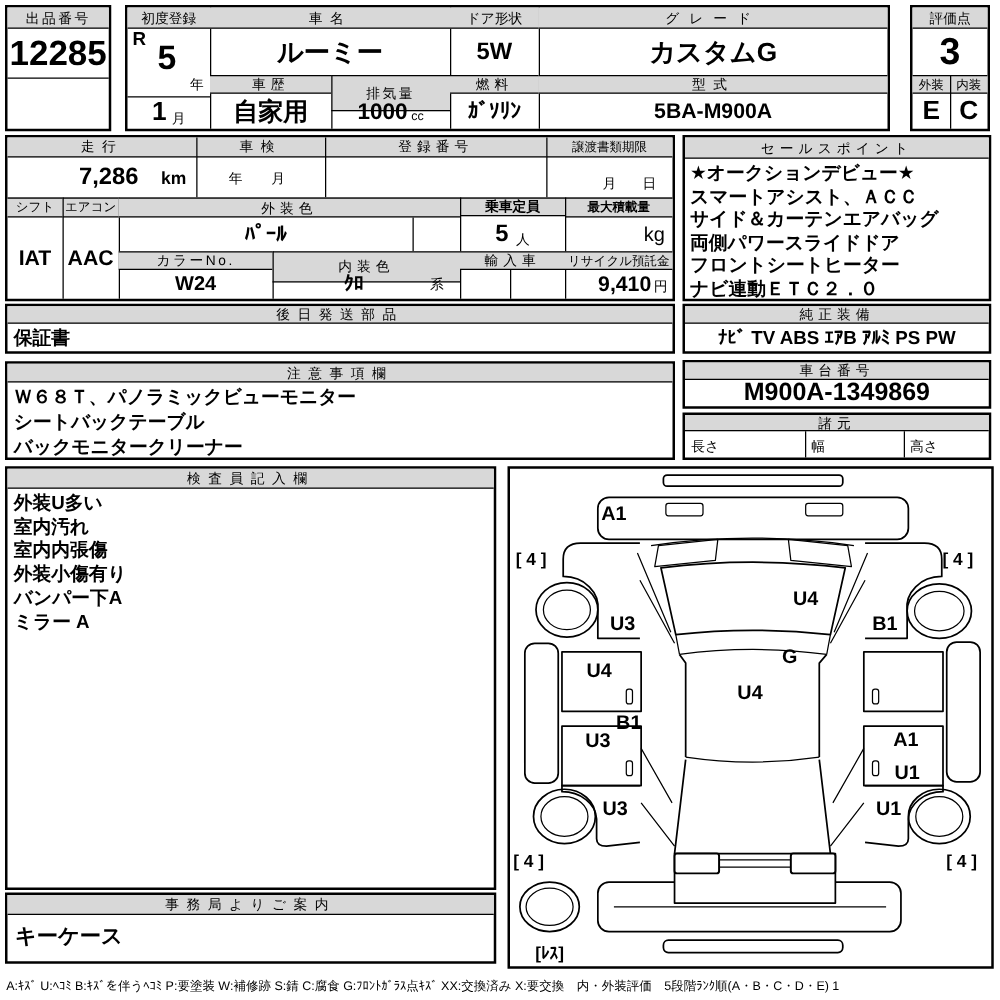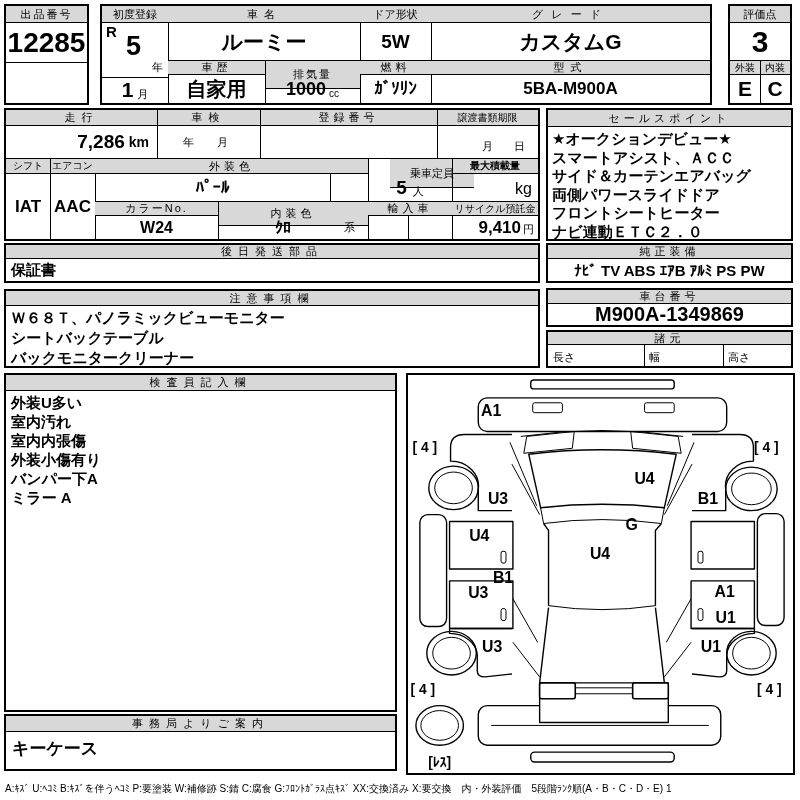--- a/index.html
+++ b/index.html
@@ -80,35 +80,35 @@
 <div class="box" style="left:4px;top:108px;width:536px;height:133px;">
   <div class="hdr ls6 abs" style="left:0;top:0;width:151px;height:16px;">走行</div>
   <div class="hdr ls6 abs" style="left:151px;top:0;width:103px;height:16px;">車検</div>
   <div class="hdr ls4 abs" style="left:254px;top:0;width:177px;height:16px;">登録番号</div>
   <div class="hdr abs" style="left:431px;top:0;right:0;height:16px;font-size:10px;">譲渡書類期限</div>
   <div class="vline" style="left:151px;top:0;height:48px;"></div>
   <div class="vline" style="left:254px;top:0;height:48px;"></div>
   <div class="vline" style="left:431px;top:0;height:48px;"></div>
   <div class="abs" style="left:0;top:16px;width:151px;height:32px;display:flex;align-items:center;justify-content:flex-end;padding-right:8px;">
     <span class="v" style="font-size:19px;">7,286</span>
-    <span class="v" style="font-size:14px;margin-left:4px;">km</span>
+    <span class="v" style="font-size:14px;margin-left:18px;">km</span>
   </div>
   <div class="cc abs" style="left:151px;top:16px;width:103px;height:32px;font-size:11px;letter-spacing:6px;">年　月</div>
   <div class="abs" style="left:254px;top:16px;width:177px;height:32px;"></div>
   <div class="abs" style="left:431px;top:16px;right:0;height:32px;display:flex;align-items:flex-end;justify-content:flex-end;padding:0 8px 4px 0;font-size:11px;letter-spacing:5px;">月　日</div>
   <div class="hline" style="left:0;right:0;top:48px;"></div>
 
   <div class="shdr abs" style="left:0;top:48px;width:44px;height:16px;font-size:10px;">シフト</div>
   <div class="shdr abs" style="left:44px;top:48px;width:45px;height:16px;font-size:10px;">エアコン</div>
   <div class="vline" style="left:44px;top:48px;bottom:0;"></div>
   <div class="vline" style="left:89px;top:48px;bottom:0;"></div>
   <div class="cc v abs" style="left:0;top:64px;width:44px;height:65px;font-size:17px;">IAT</div>
   <div class="cc v abs" style="left:44px;top:64px;width:45px;height:65px;font-size:17px;">AAC</div>
   <div class="shdr ls4 abs" style="left:89px;top:48px;width:273px;height:16px;">外装色</div>
-  <div class="shdr abs" style="left:384px;top:48px;width:84px;height:30px;">乗車定員</div>
+  <div class="shdr abs" style="left:362px;top:48px;width:84px;height:15px;font-weight:bold;">乗車定員</div>
   <div class="shdr abs" style="left:446px;top:48px;right:0;height:16px;font-size:10px;font-weight:bold;">最大積載量</div>
   <div class="vline" style="left:362px;top:48px;bottom:0;"></div>
   <div class="vline" style="left:446px;top:48px;bottom:0;"></div>
   <div class="cc v abs" style="left:89px;top:64px;width:235px;height:27px;font-size:17px;">ﾊﾟｰﾙ</div>
   <div class="vline" style="left:324px;top:64px;height:27px;"></div>
   <div class="abs" style="left:362px;top:64px;width:84px;height:27px;display:flex;align-items:center;justify-content:center;">
     <span class="v" style="font-size:19px;">5</span>
     <span style="font-size:11px;margin-left:6px;margin-top:8px;">人</span>
   </div>
   <div class="abs" style="left:446px;top:64px;right:0;height:27px;display:flex;align-items:flex-end;justify-content:flex-end;padding:0 6px 3px 0;font-size:16px;">kg</div>

